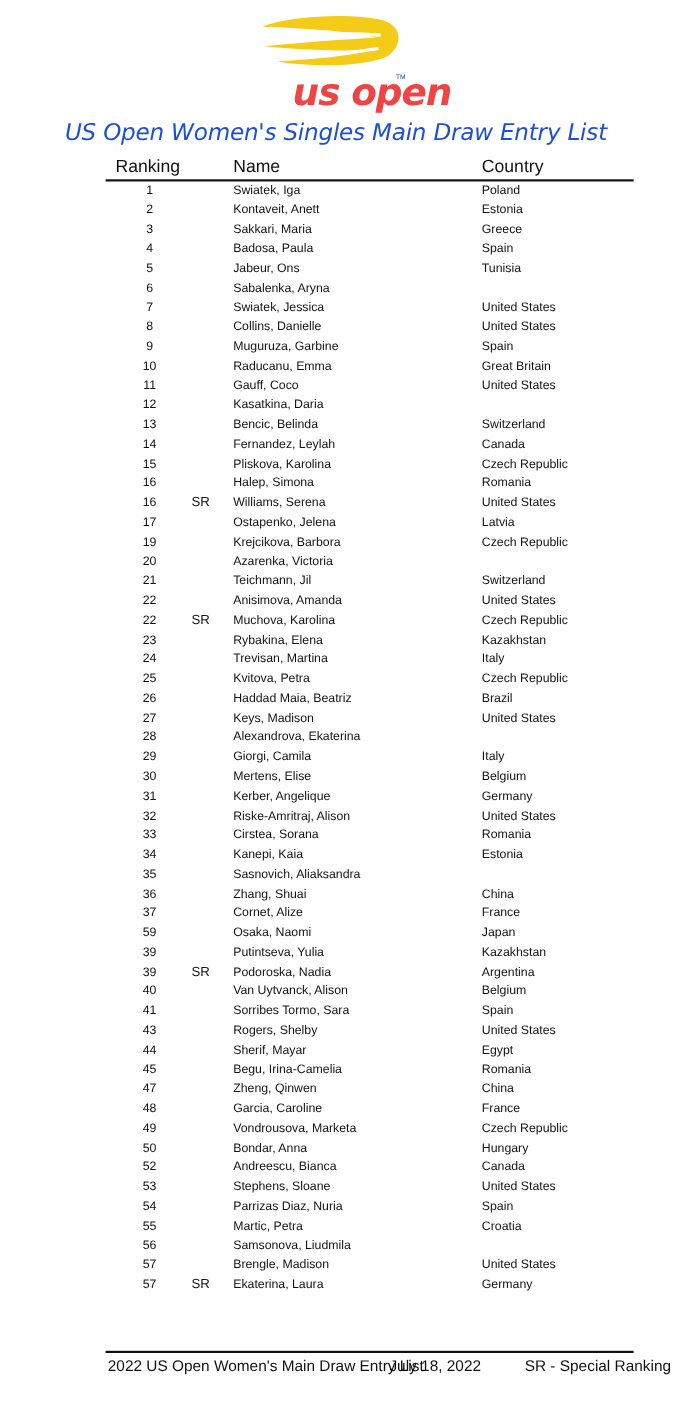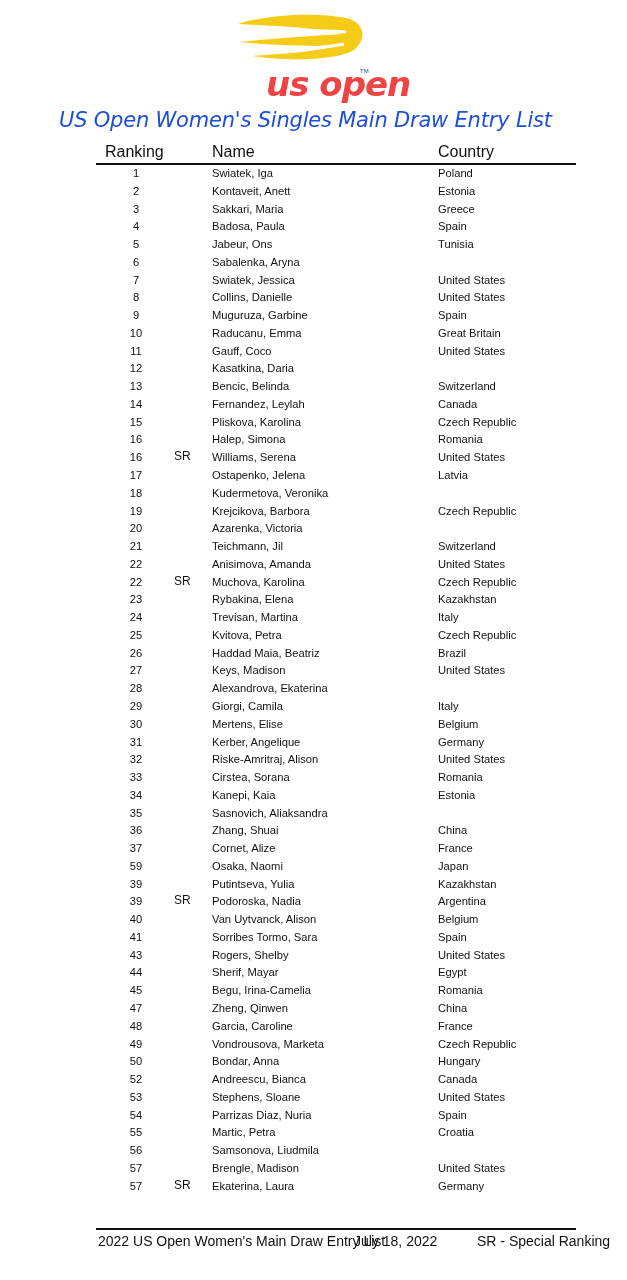--- a/index.html
+++ b/index.html
@@ -151,26 +151,20 @@
         <span class="c-name">Williams, Serena</span>
         <span class="c-country">United States</span>
       </div>
       <div class="row">
         <span class="c-rank">17</span>
         <span class="c-sr"></span>
         <span class="c-name">Ostapenko, Jelena</span>
         <span class="c-country">Latvia</span>
       </div>
       <div class="row">
-        <span class="c-rank">18</span>
-        <span class="c-sr"></span>
-        <span class="c-name">Kudermetova, Veronika</span>
-        <span class="c-country"></span>
-      </div>
-      <div class="row">
         <span class="c-rank">19</span>
         <span class="c-sr"></span>
         <span class="c-name">Krejcikova, Barbora</span>
         <span class="c-country">Czech Republic</span>
       </div>
       <div class="row">
         <span class="c-rank">20</span>
         <span class="c-sr"></span>
         <span class="c-name">Azarenka, Victoria</span>
         <span class="c-country"></span>

